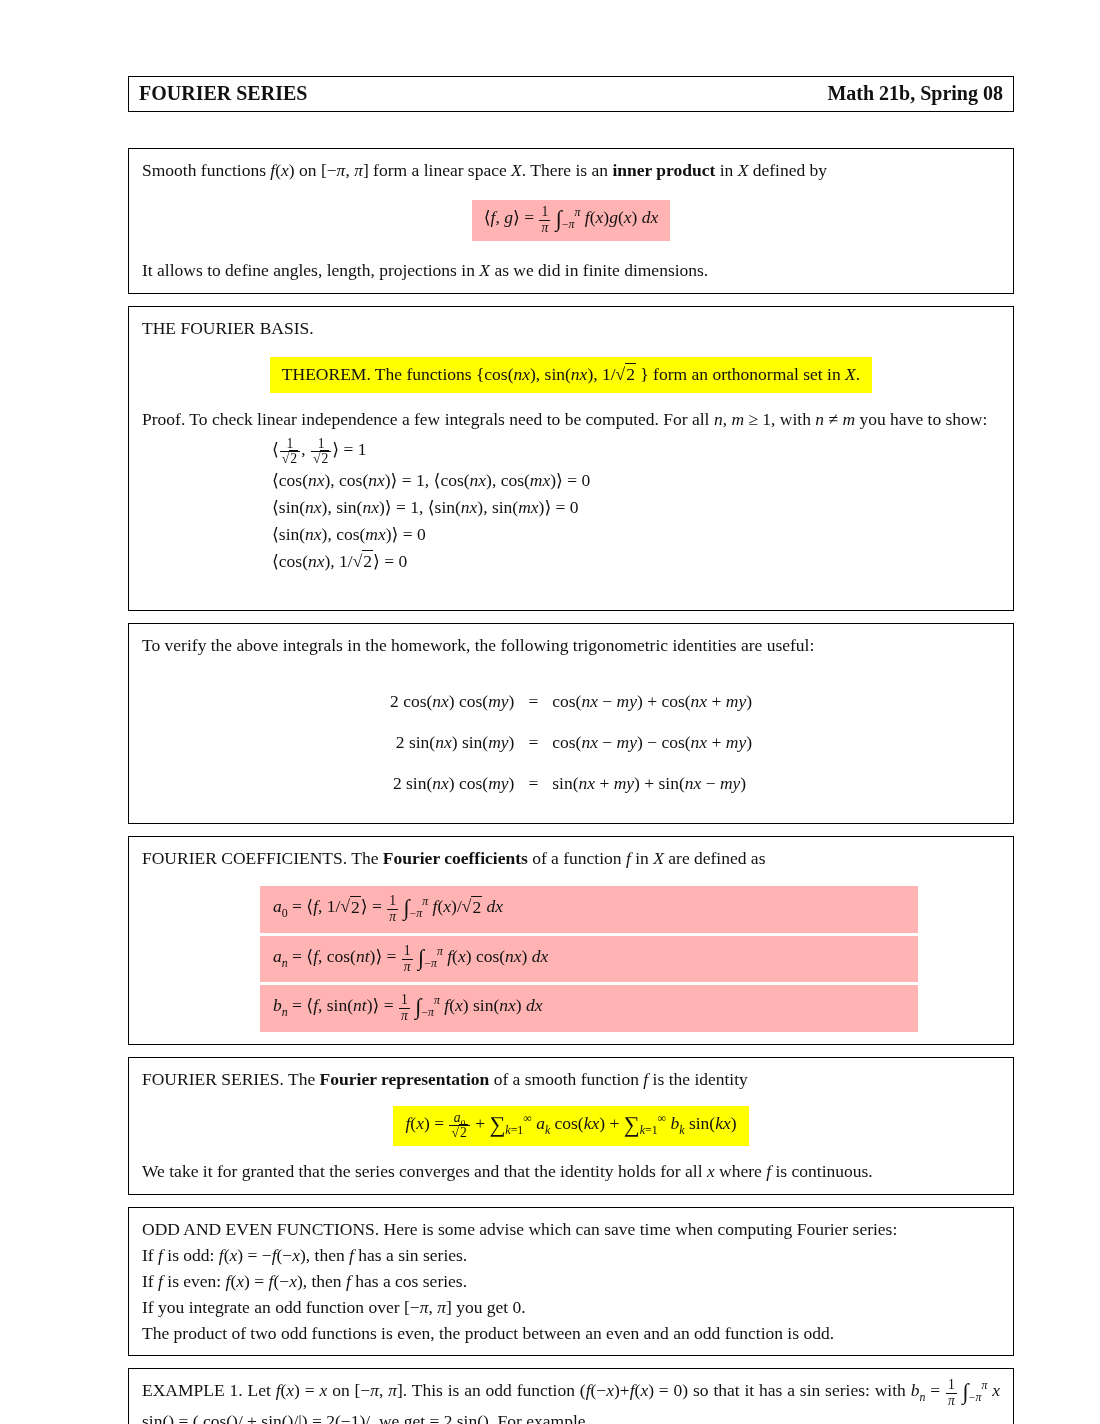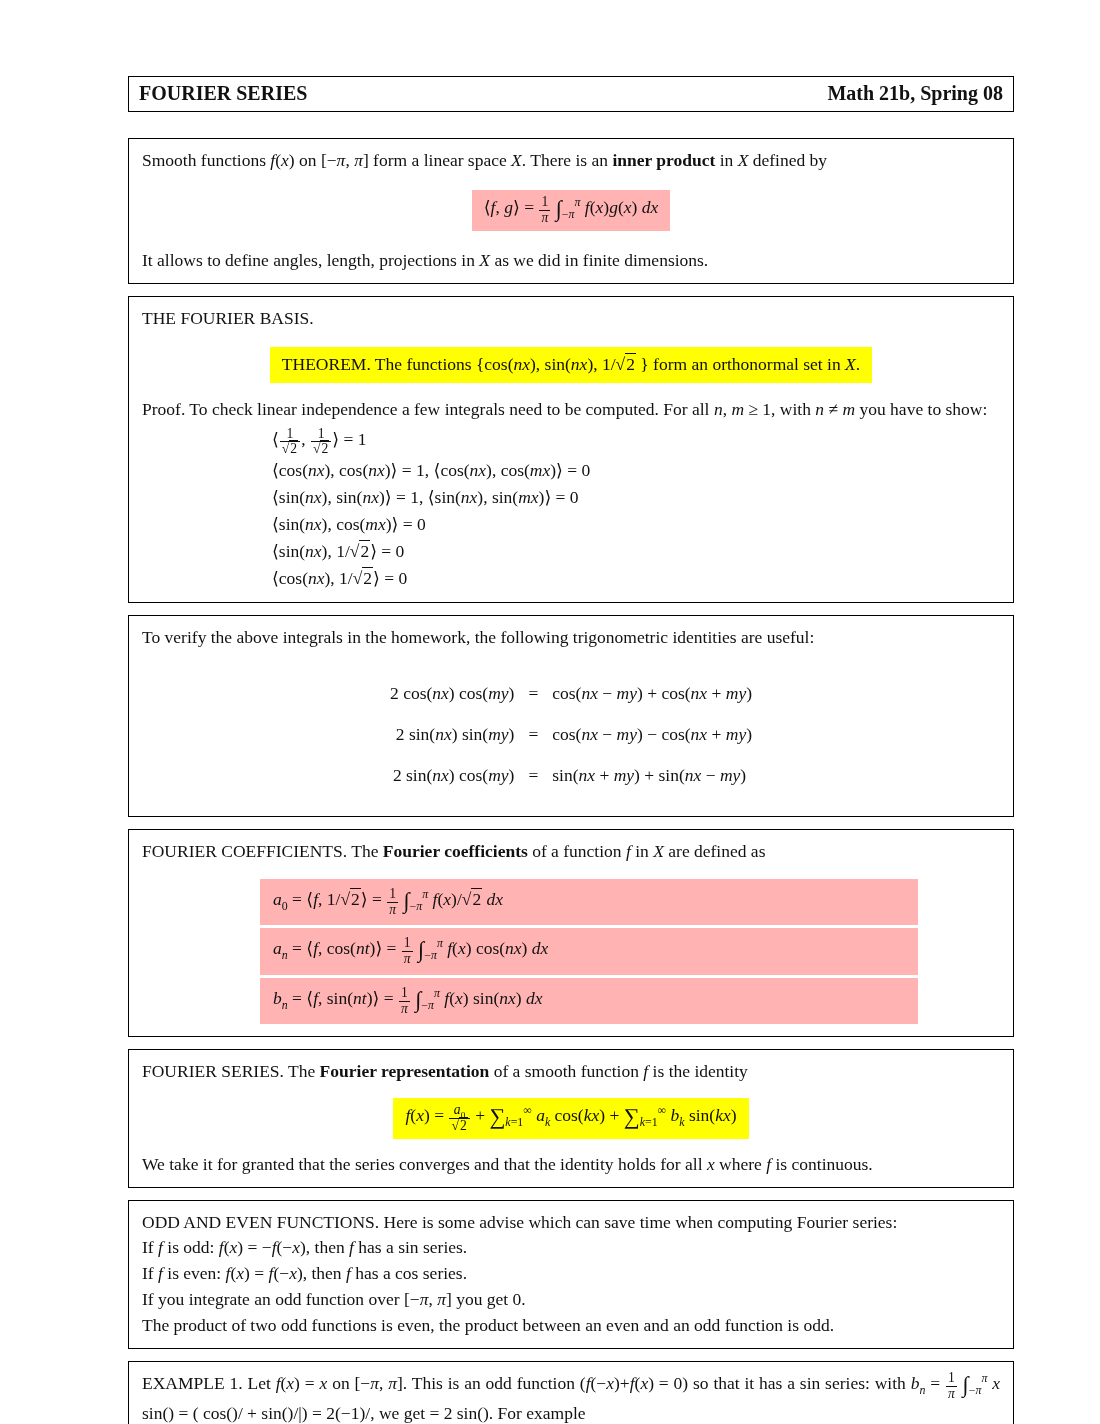--- a/index.html
+++ b/index.html
@@ -4,21 +4,21 @@
 <style>
   html,body{margin:0;padding:0;}
   body{
     width:1100px;height:1424px;overflow:hidden;background:#ffffff;color:#111;
     font-family:"Liberation Serif","DejaVu Serif",serif;font-size:17.5px;line-height:1.48;
   }
   .content{margin:0 86px 0 128px;padding-top:76px;width:886px;box-sizing:border-box;}
   .hdr{
     display:flex;justify-content:space-between;align-items:baseline;
     border:1.7px solid #000;padding:2px 10px;font-weight:bold;font-size:20px;
-    margin-bottom:26px;box-sizing:border-box;
+    margin-bottom:36px;box-sizing:border-box;
   }
   .box{
     border:1.6px solid #000;padding:9px 13px;margin-bottom:12px;box-sizing:border-box;
   }
   .center{text-align:center;}
   .hl{display:inline-block;padding:5px 12px;}
   .hl-pink{background:var(--pink,#ffb3b3);}
   .hl-yellow{background:var(--yellow,#ffff00);}
   .fwrap{margin:17px 0;}
   .thm-wrap{margin:15px 0 14px 0;}
@@ -80,21 +80,20 @@
     <div>THE FOURIER BASIS.</div>
     <div class="center thm-wrap">
       <span class="hl hl-yellow">THEOREM. The functions {cos(<i>nx</i>), sin(<i>nx</i>), 1/<span class="sqrt"><span class="rad">√</span><span class="radi">2</span></span> } form an orthonormal set in <i>X</i>.</span>
     </div>
     <div>Proof.  To check linear independence a few integrals need to be computed. For all <i>n</i>, <i>m</i> ≥ 1, with <i>n</i> ≠ <i>m</i> you have to show:</div>
     <div class="equations">
       <div class="eqline">⟨<span class="frac"><span class="fnum">1</span><span class="fden"><span class="sqrt"><span class="rad">√</span><span class="radi">2</span></span></span></span>, <span class="frac"><span class="fnum">1</span><span class="fden"><span class="sqrt"><span class="rad">√</span><span class="radi">2</span></span></span></span>⟩ = 1</div>
       <div class="eqline">⟨cos(<i>nx</i>), cos(<i>nx</i>)⟩ = 1, ⟨cos(<i>nx</i>), cos(<i>mx</i>)⟩ = 0</div>
       <div class="eqline">⟨sin(<i>nx</i>), sin(<i>nx</i>)⟩ = 1, ⟨sin(<i>nx</i>), sin(<i>mx</i>)⟩ = 0</div>
       <div class="eqline">⟨sin(<i>nx</i>), cos(<i>mx</i>)⟩ = 0</div>
-      <div class="eqline">⟨sin(<i>nx</i>), 1/<span class="sqrt"><span class="rad">√</span><span class="radi">2</span></span>⟩ = 0</div>
       <div class="eqline">⟨cos(<i>nx</i>), 1/<span class="sqrt"><span class="rad">√</span><span class="radi">2</span></span>⟩ = 0</div>
     </div>
   </div>
 
   <div class="box box-identities">
     <div>To verify the above integrals in the homework, the following trigonometric identities are useful:</div>
     <div class="idt">
       <span class="lhs">2 cos(<i>nx</i>) cos(<i>my</i>)</span>
       <span>=</span>
       <span class="rhs">cos(<i>nx</i> − <i>my</i>) + cos(<i>nx</i> + <i>my</i>)</span>

